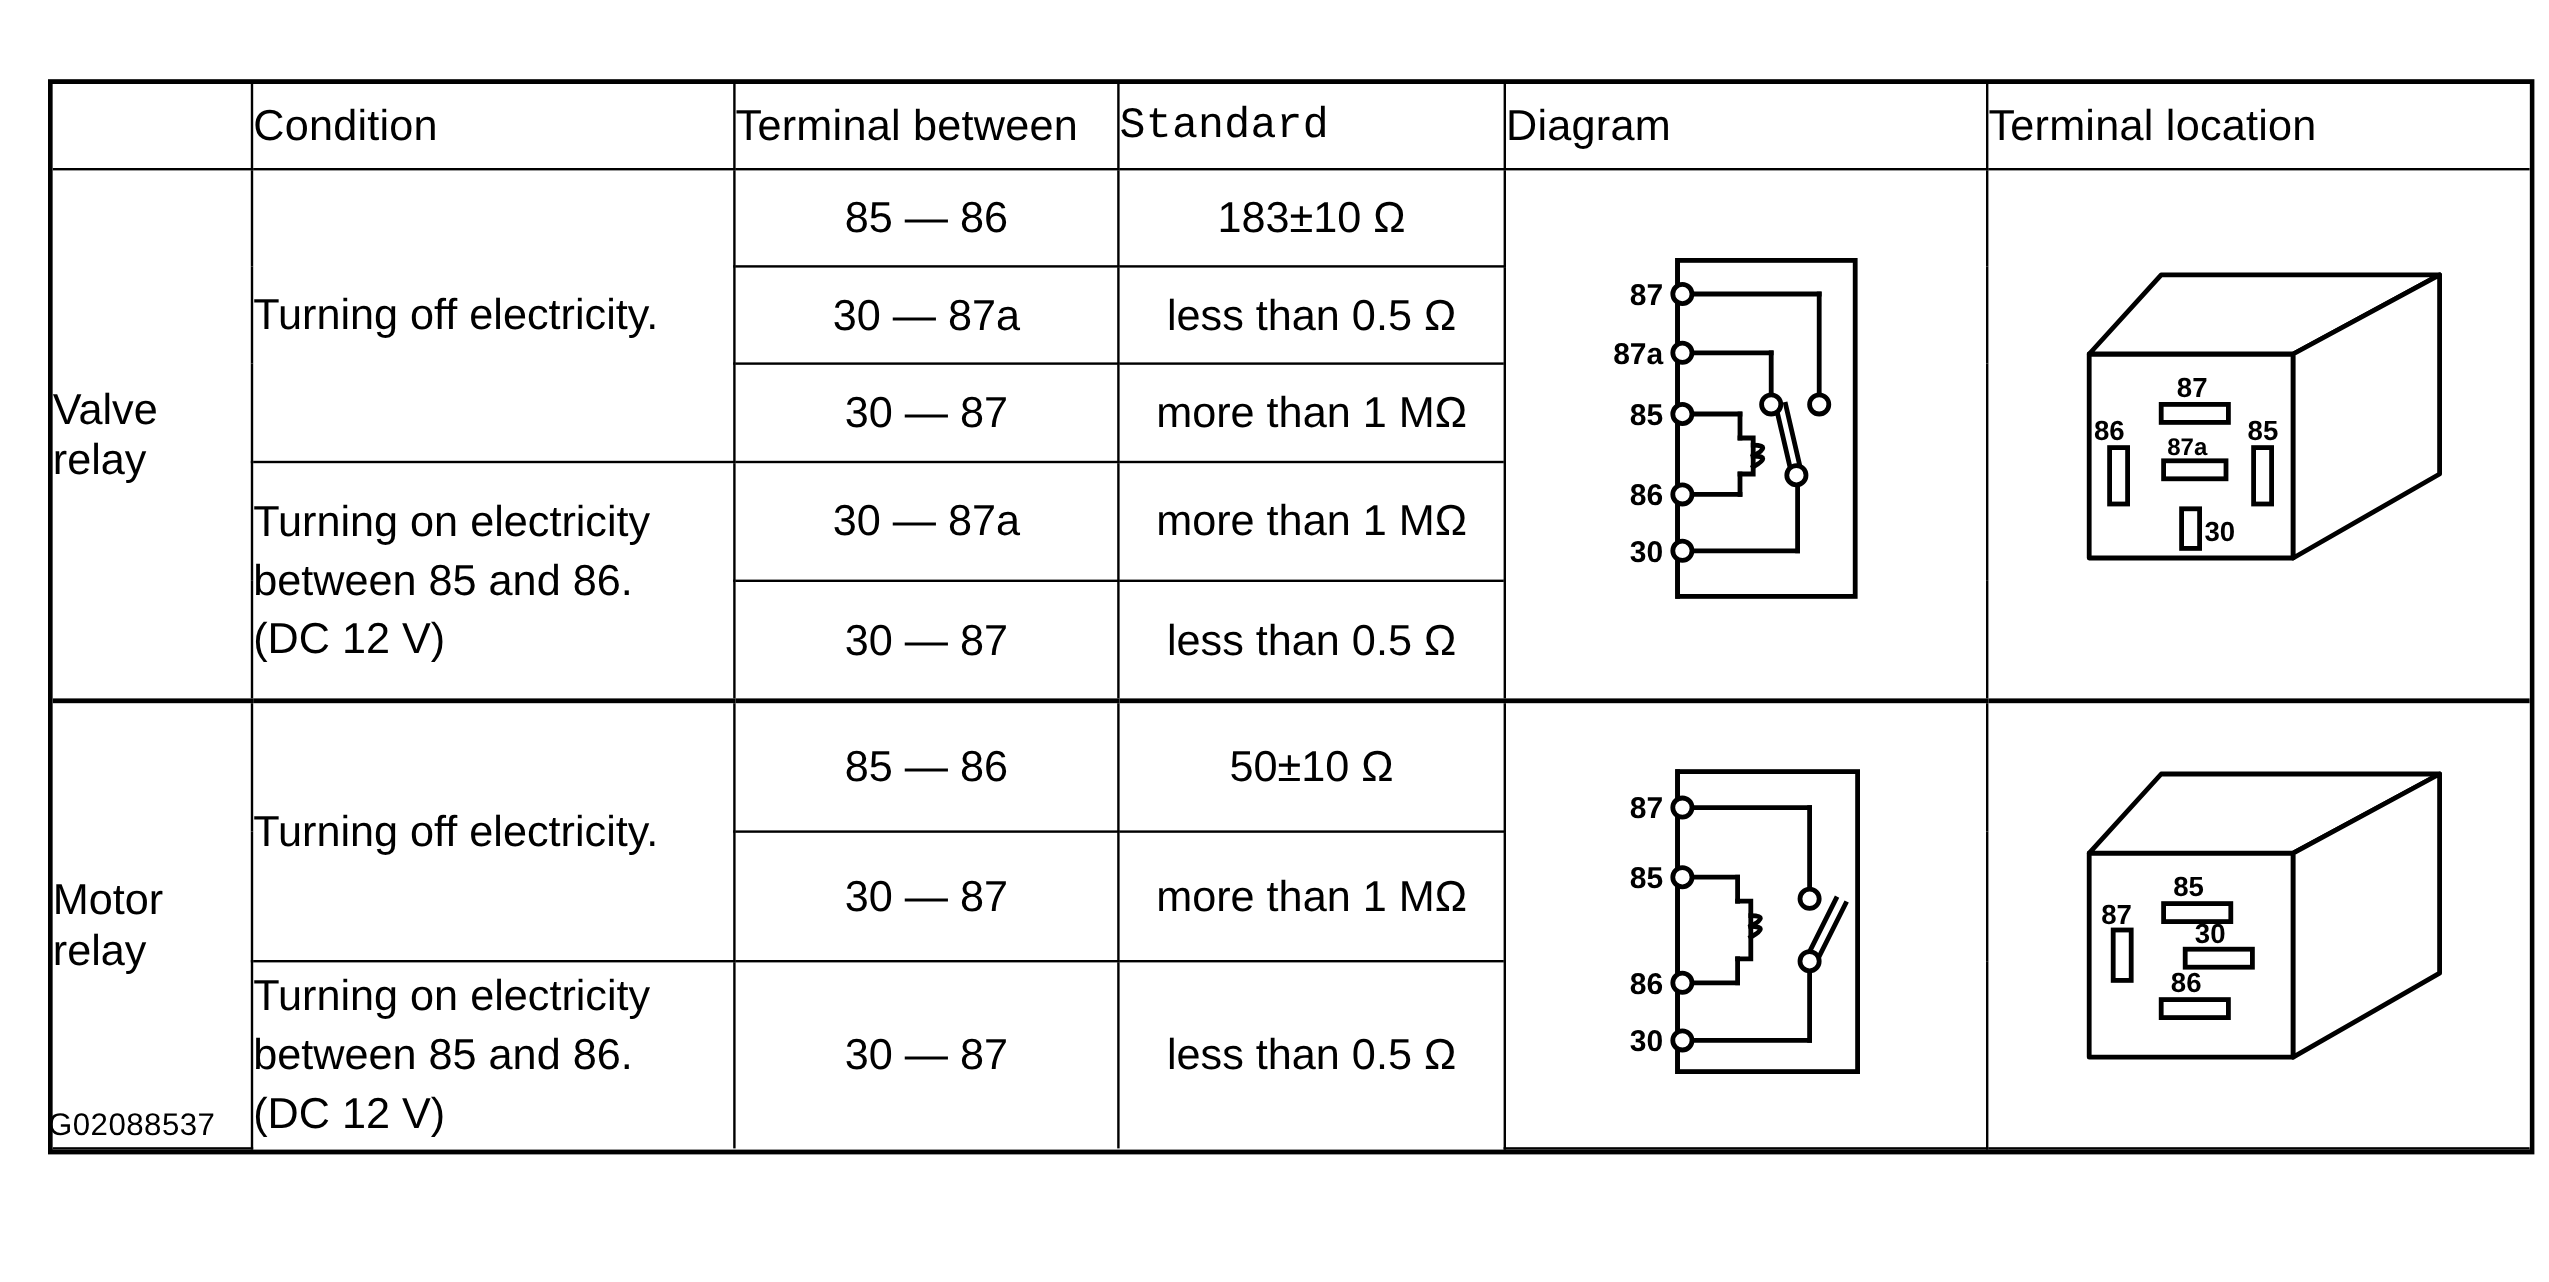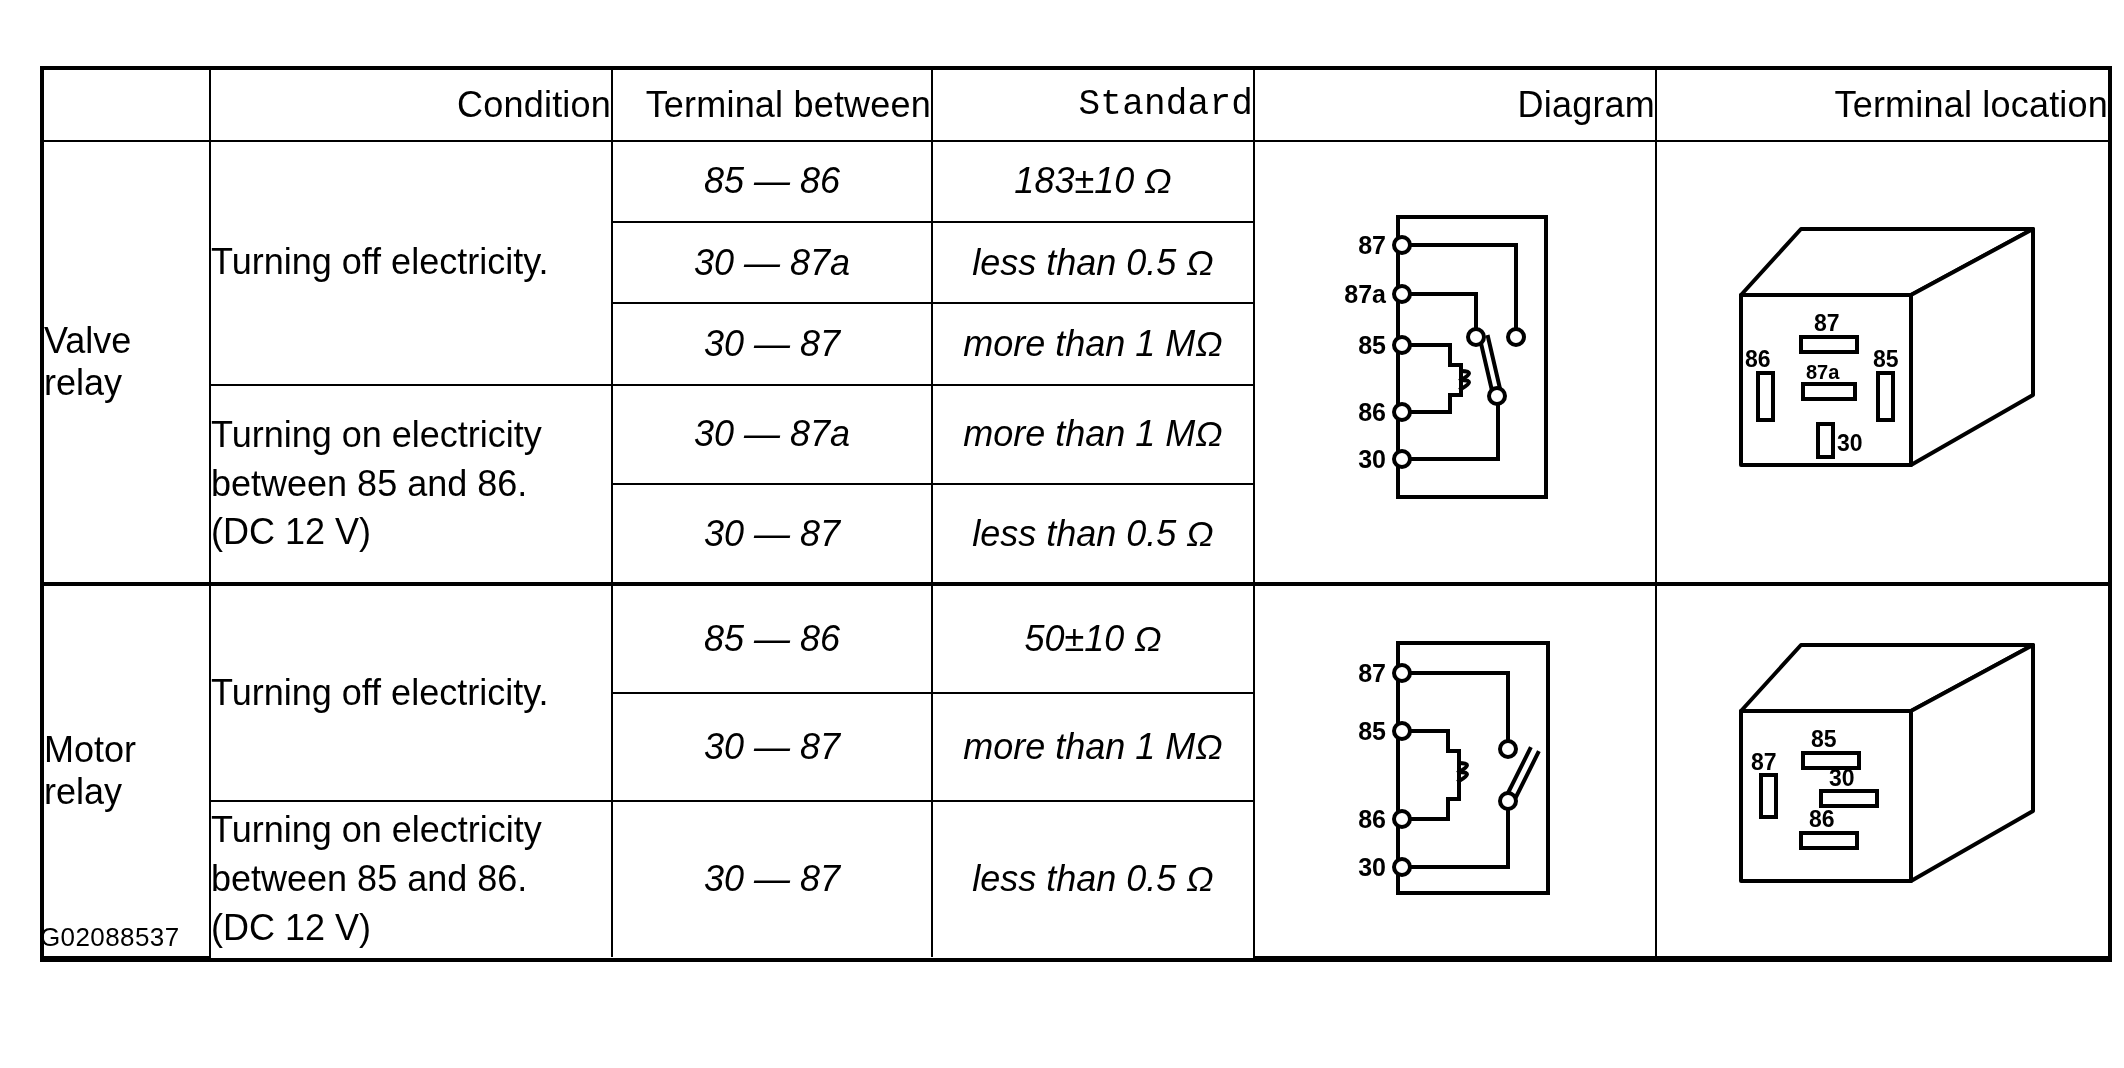--- a/index.html
+++ b/index.html
@@ -49,41 +49,40 @@
     background: #fff;
   }
   
   .tbl tr:first-child > * { border-top: none; }
   .tbl tr:last-child  > * { border-bottom: none; }
   .tbl tr > *:first-child { border-left: none; }
   .tbl tr > *:last-child  { border-right: none; }
 
   .hdr {
     height: 66px;
-    text-align: right;
+    text-align: left;
     font-size: 36px;
     letter-spacing: 0.2px;
   }
   .hdr-blank { }
 
   .c-group {
     text-align: left;
     padding-left: 22px;
     font-size: 36px;
   }
   .c-cond {
     text-align: left;
     padding: 0 18px;
     font-size: 36px;
     line-height: 1.36;
   }
   .c-term, .c-std {
     text-align: center;
     font-size: 36px;
-    font-style: italic;
   }
   .c-diagram, .c-location {
     text-align: center;
     padding: 0;
   }
 
   
   .block-split > * { border-top: 4px solid #000 !important; }
 
   

